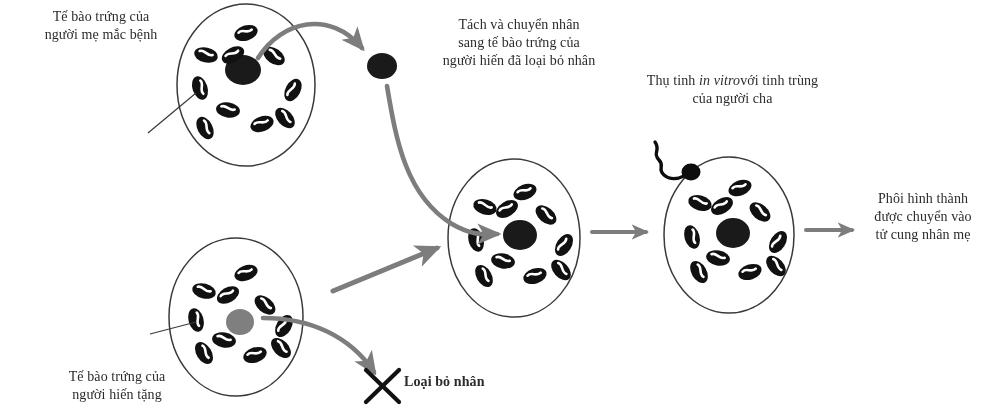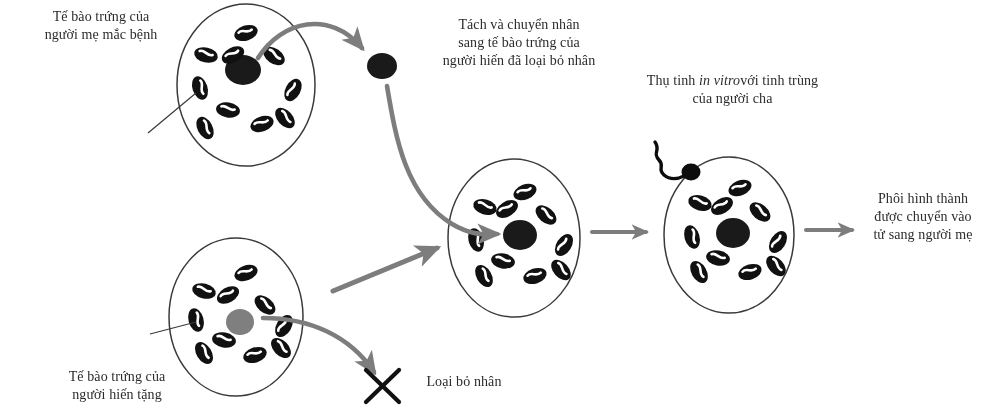--- a/index.html
+++ b/index.html
@@ -24,21 +24,21 @@
   }
   .lbl i{font-style:italic;}
   
   #lbl-mother   {left:6px;  top:8px;   width:190px;}
   #lbl-mito-mut {left:52px; top:94px;  width:130px;}
   #lbl-transfer {left:404px;top:16px;  width:230px;}
   #lbl-ivf      {left:640px;top:72px;  width:185px;}
   #lbl-embryo   {left:848px;top:190px; width:150px;}
   #lbl-mito-norm{left:2px;  top:316px; width:185px;}
   #lbl-donor    {left:32px; top:368px; width:170px;}
-  #lbl-discard  {left:404px;top:373px; width:120px;text-align:center;}
+  #lbl-discard  {left:404px;top:373px; width:120px;text-align:left;font-weight:bold;}
 </style>
 </head>
 <body>
 
 <div id="stage">
 
   <svg id="art" viewBox="0 0 999 417" xmlns="http://www.w3.org/2000/svg">
     <defs>
       <marker id="ah" viewBox="0 0 10 10" refX="8.2" refY="5" markerWidth="5.2" markerHeight="5.2" orient="auto-start-reverse">
         <path d="M0,0.6 L10,5 L0,9.4 L2.6,5 Z" fill="#7d7d7d"></path>
@@ -270,21 +270,21 @@
 
   <div class="lbl" id="lbl-transfer">Tách và chuyển nhân
 sang tế bào trứng của
 người hiến đã loại bỏ nhân</div>
 
   <div class="lbl" id="lbl-ivf"><span>Thụ tinh </span><i>in vitro</i><span>với tinh trùng
 của người cha</span></div>
 
   <div class="lbl" id="lbl-embryo">Phôi hình thành
 được chuyển vào
-tử sang người mẹ</div>
+tử cung nhân mẹ</div>
 
 
   <div class="lbl" id="lbl-donor">Tế bào trứng của
 người hiến tặng</div>
 
   <div class="lbl" id="lbl-discard">Loại bỏ nhân</div>
 
 </div>
 
 </body></html>

